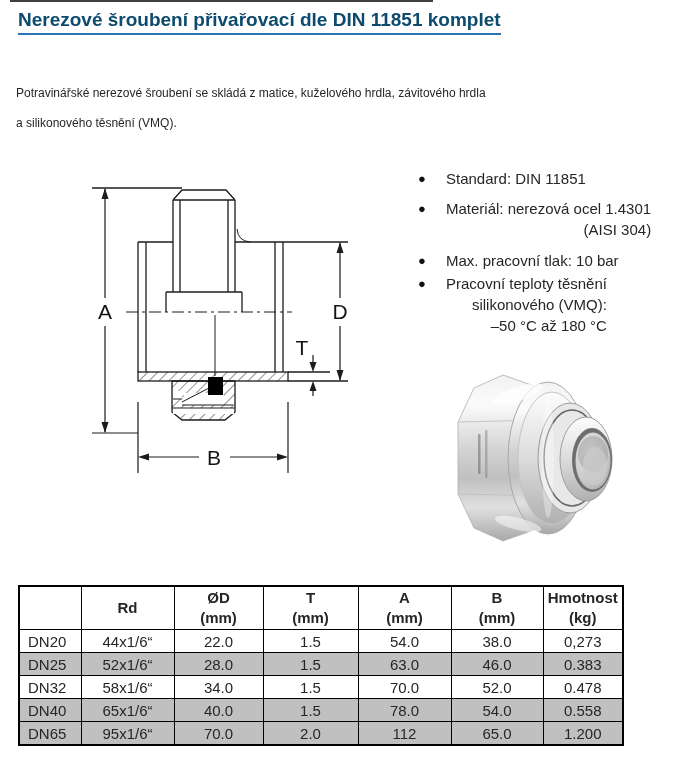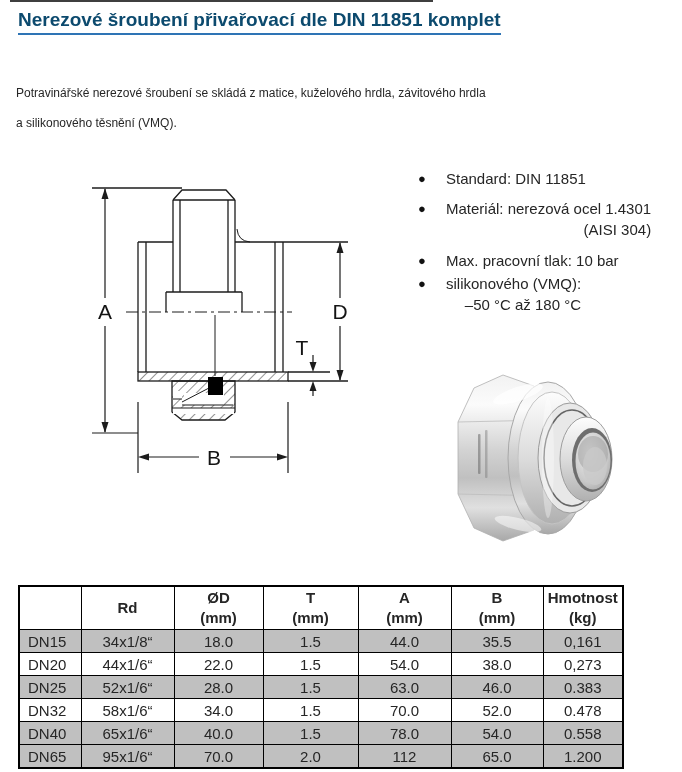--- a/index.html
+++ b/index.html
@@ -134,20 +134,21 @@
   </div>
   <div class="bullet-item m3">
     <span class="dot">●</span>
     <div class="lines">
         <div>Max. pracovní tlak: 10 bar</div>
       </div>
   </div>
   <div class="bullet-item">
     <span class="dot">●</span>
     <div class="lines">
+      <div>Pracovní teploty těsnění</div>
       <div>silikonového (VMQ):</div>
       <div>–50 °C až 180 °C</div>
     </div>
   </div>
 </div>
 
 <svg class="abs" style="left:448px; top:372px;" width="225" height="172" viewBox="0 0 225 172">
   <defs>
     <linearGradient id="mv" x1="0" y1="0" x2="0" y2="1">
       <stop offset="0" stop-color="#f2f2f2"></stop>
@@ -224,29 +225,20 @@
         <div>B</div>
           <div>(mm)</div>
         </th>
       <th>
         <div>Hmotnost</div>
           <div>(kg)</div>
         </th>
     </tr>
   </thead>
   <tbody>
-      <tr class="shaded">
-        <td>DN15</td>
-        <td>34x1/8“</td>
-        <td>18.0</td>
-        <td>1.5</td>
-        <td>44.0</td>
-        <td>35.5</td>
-        <td>0,161</td>
-      </tr>
       <tr>
         <td>DN20</td>
         <td>44x1/6“</td>
         <td>22.0</td>
         <td>1.5</td>
         <td>54.0</td>
         <td>38.0</td>
         <td>0,273</td>
       </tr>
       <tr class="shaded">

